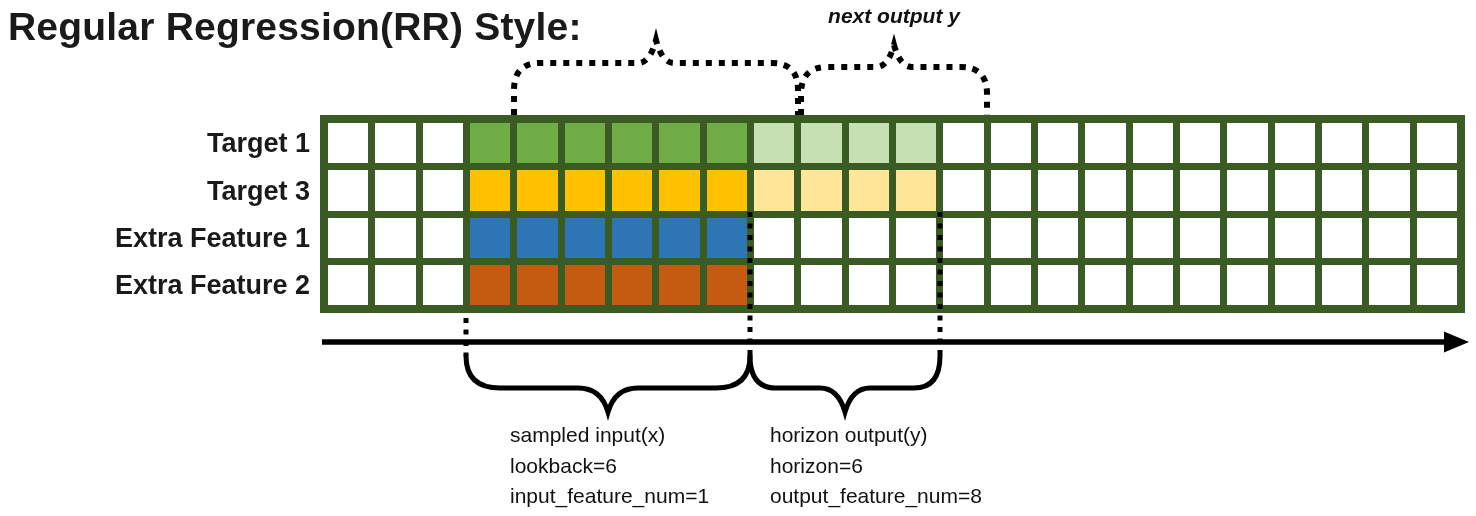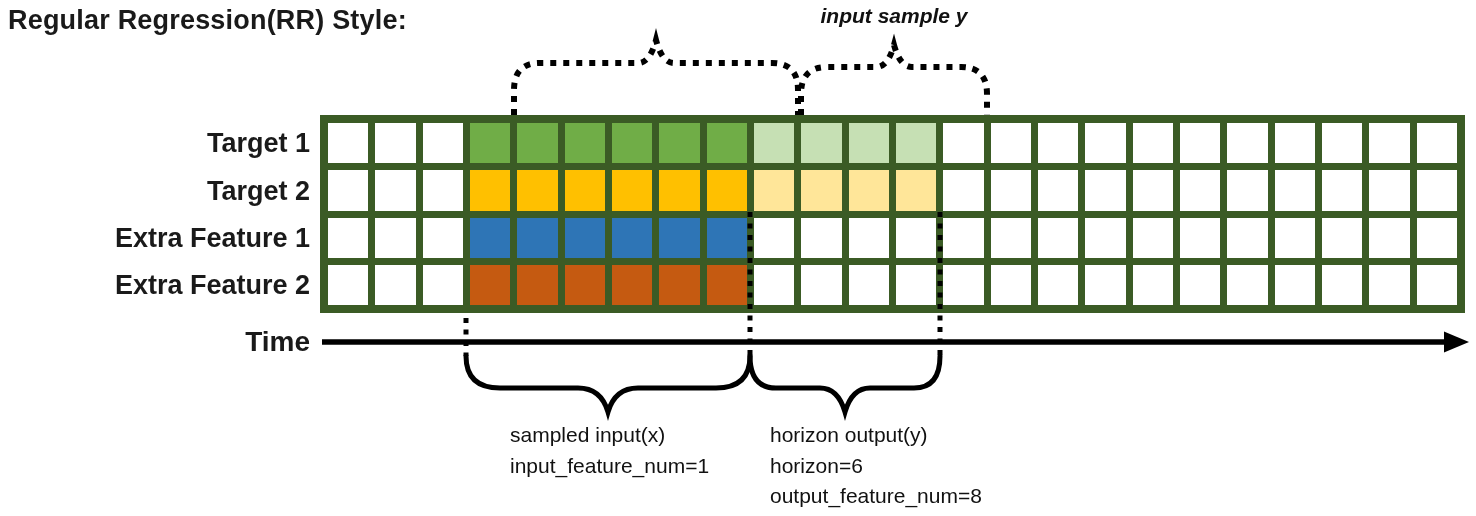--- a/index.html
+++ b/index.html
@@ -8,21 +8,21 @@
     width: 1476px;
     height: 516px;
     background: #ffffff;
     font-family: "Liberation Sans", sans-serif;
     color: #1a1a1a;
     overflow: hidden;
   }
   .title {
     position: absolute;
     left: 8px; top: 5px;
-    font-size: 27px;
+    font-size: 39px;
     font-weight: 700;
     letter-spacing: 0.2px;
     color: #1a1a1a;
     white-space: nowrap;
   }
   .top-note {
     position: absolute;
     top: 4px;
     transform: translateX(-50%);
     font-size: 21px;
@@ -85,24 +85,24 @@
   .anno-block.input { left: 510px; }
   .anno-block.output { left: 770px; }
 </style>
 </head>
 <body>
 
 <div class="stage">
 
   <div class="title">Regular Regression(RR) Style:</div>
 
-  <div class="top-note y">input sample y</div>
+  <div class="top-note y">next output y</div>
 
   <div class="row-label r0">Target 1</div>
-  <div class="row-label r1">Target 2</div>
+  <div class="row-label r1">Target 3</div>
   <div class="row-label r2">Extra Feature 1</div>
   <div class="row-label r3">Extra Feature 2</div>
 
   <div class="ts-grid" id="grid" style="background: rgb(59, 91, 37);">
       <div class="cell" style="background: rgb(255, 255, 255);"></div>
       <div class="cell" style="background: rgb(255, 255, 255);"></div>
       <div class="cell" style="background: rgb(255, 255, 255);"></div>
       <div class="cell" style="background: rgb(112, 173, 71);"></div>
       <div class="cell" style="background: rgb(112, 173, 71);"></div>
       <div class="cell" style="background: rgb(112, 173, 71);"></div>
@@ -208,24 +208,24 @@
     <path d="M 750 212 L 750 356" fill="none" stroke="#000" stroke-width="5" stroke-dasharray="5 6.5"></path>
     <path d="M 940 212 L 940 356" fill="none" stroke="#000" stroke-width="5" stroke-dasharray="5 6.5"></path>
 
     <path d="M 322 342 L 1448 342" fill="none" stroke="#000" stroke-width="5.5"></path>
     <polygon points="1444,331.5 1444,352.5 1469,342" fill="#000"></polygon>
 
     <path d="M 466 356 Q 466 388 500 388 L 578 388 Q 601 388 608 412 Q 615 388 638 388 L 716 388 Q 750 388 750 356" fill="none" stroke="#000" stroke-width="5" stroke-linecap="round"></path>
     <path d="M 750 356 Q 750 388 776 388 L 820 388 Q 838 388 845 412 Q 852 388 870 388 L 914 388 Q 940 388 940 356" fill="none" stroke="#000" stroke-width="5" stroke-linecap="round"></path>
   </svg>
 
-  <div class="time-label">Time</div>
 
   <div class="anno-block input">
     <div>sampled input(x)</div>
+    <div>lookback=6</div>
     <div>input_feature_num=1</div>
   </div>
 
   <div class="anno-block output">
     <div>horizon output(y)</div>
     <div>horizon=6</div>
     <div>output_feature_num=8</div>
   </div>
 
 </div>

